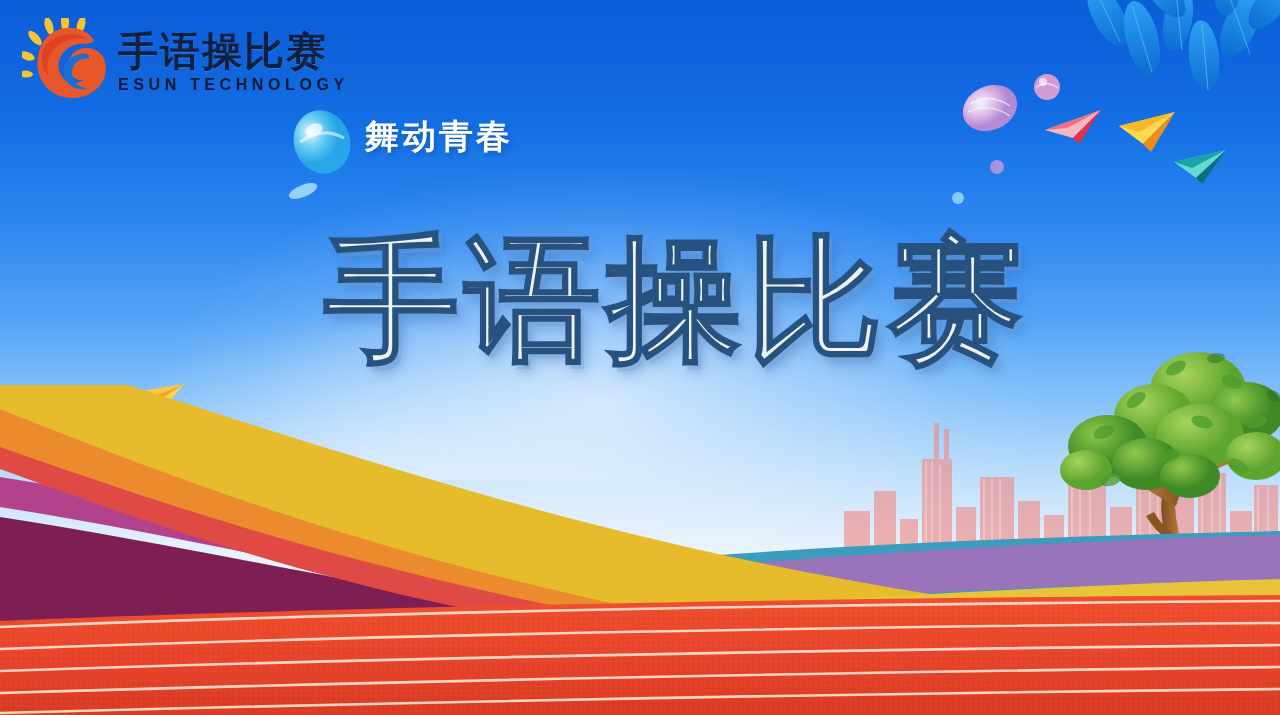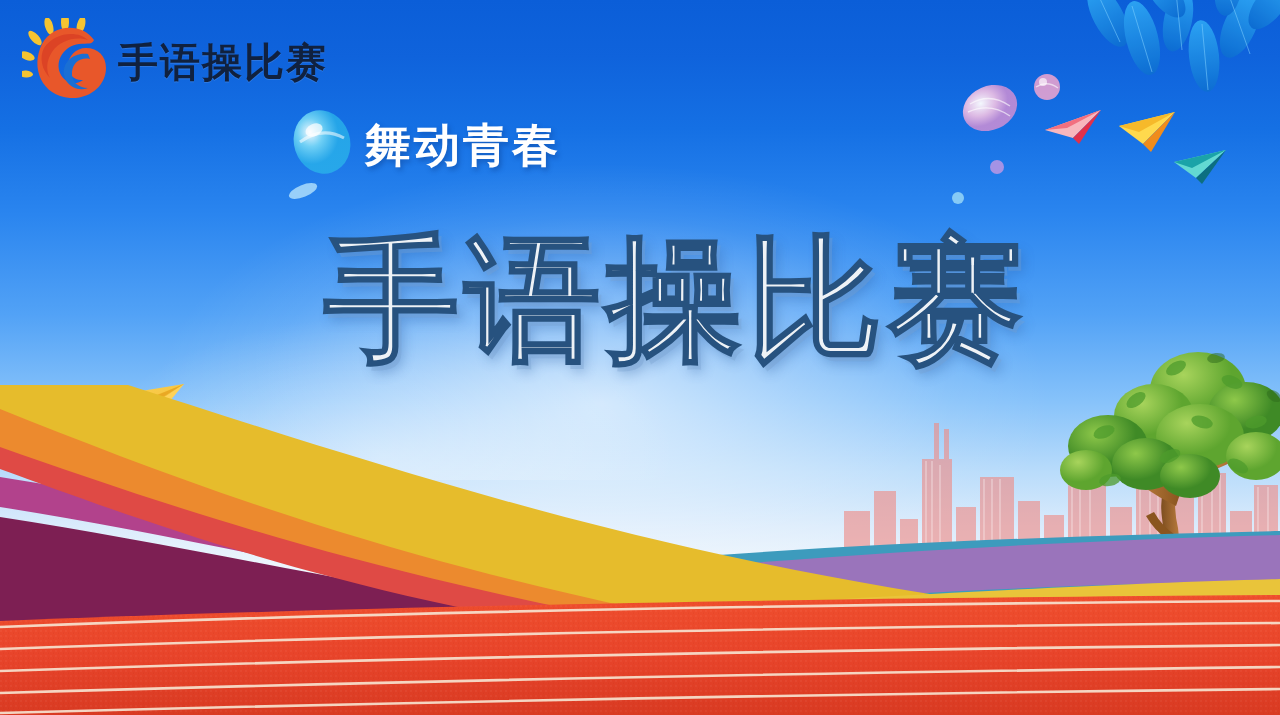--- a/index.html
+++ b/index.html
@@ -49,24 +49,25 @@
     white-space:nowrap;
   }
   .brand-en{
     font-size:16px;font-weight:bold;color:#0c1b33;line-height:1;
     letter-spacing:4.6px;margin-top:6px;white-space:nowrap;
   }
 
   
   .subtitle{
     position:absolute;left:365px;top:122px;
-    font-size:46px;font-weight:bold;color:#ffffff;
+    font-size:34px;font-weight:bold;color:#ffffff;
     letter-spacing:3px;line-height:1;
     text-shadow:2px 3px 5px rgba(12,60,140,.45);
     white-space:nowrap;
+    font-family:Liberation Mono, monospace;
   }
   .maintitle{
     position:absolute;left:324px;top:222px;
     font-size:135px;font-weight:bold;line-height:1.15;
     letter-spacing:6px;white-space:nowrap;
     color:#eef2f6;
     -webkit-text-stroke:2px #27527f;
     text-shadow:
       4px 5px 0 rgba(120,160,205,.35),
       6px 8px 12px rgba(40,90,160,.30);
@@ -133,20 +134,21 @@
                  C84 38 76 30 64 30 C54 30 46 38 46 48 C46 57 53 63 61 62
                  C54 68 42 65 38 55 C33 42 42 28 57 26 C66 25 70 27 72 22 Z" fill="#e8572a"></path>
         <path d="M66 36 C52 34 40 44 42 57 C44 68 56 74 66 70
                  C56 70 49 63 50 54 C51 44 59 39 68 41 Z" fill="#1a6fd4"></path>
         <path d="M22 30 C32 14 56 12 66 22 C54 18 38 22 30 34 C24 43 24 53 28 60
                  C20 52 17 40 22 30 Z" fill="#d93f24" opacity=".85"></path>
       </svg>
     </div>
     <div class="logo-text">
       <div class="brand-cn">手语操比赛</div>
+      <div class="brand-en">ESUN TECHNOLOGY</div>
     </div>
   </div>
 
   <svg class="dec" style="left:288px;top:108px;width:68px;height:70px;" viewBox="0 0 68 70">
     <defs>
       <radialGradient id="bb" cx="35%" cy="30%">
         <stop offset="0%" stop-color="#ffffff" stop-opacity=".95"></stop>
         <stop offset="45%" stop-color="#7fe0f8" stop-opacity=".85"></stop>
         <stop offset="100%" stop-color="#2ab6ea" stop-opacity=".75"></stop>
       </radialGradient>

